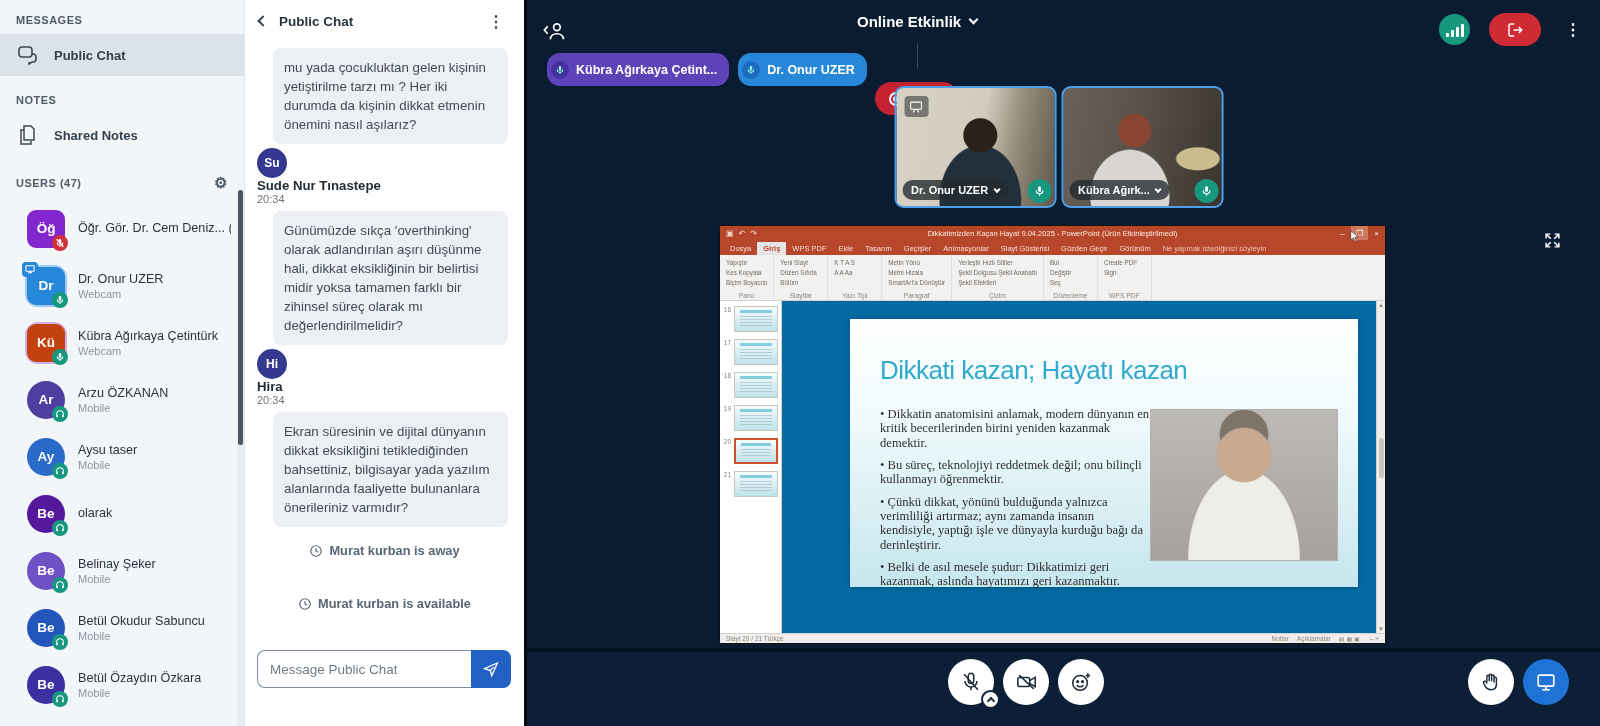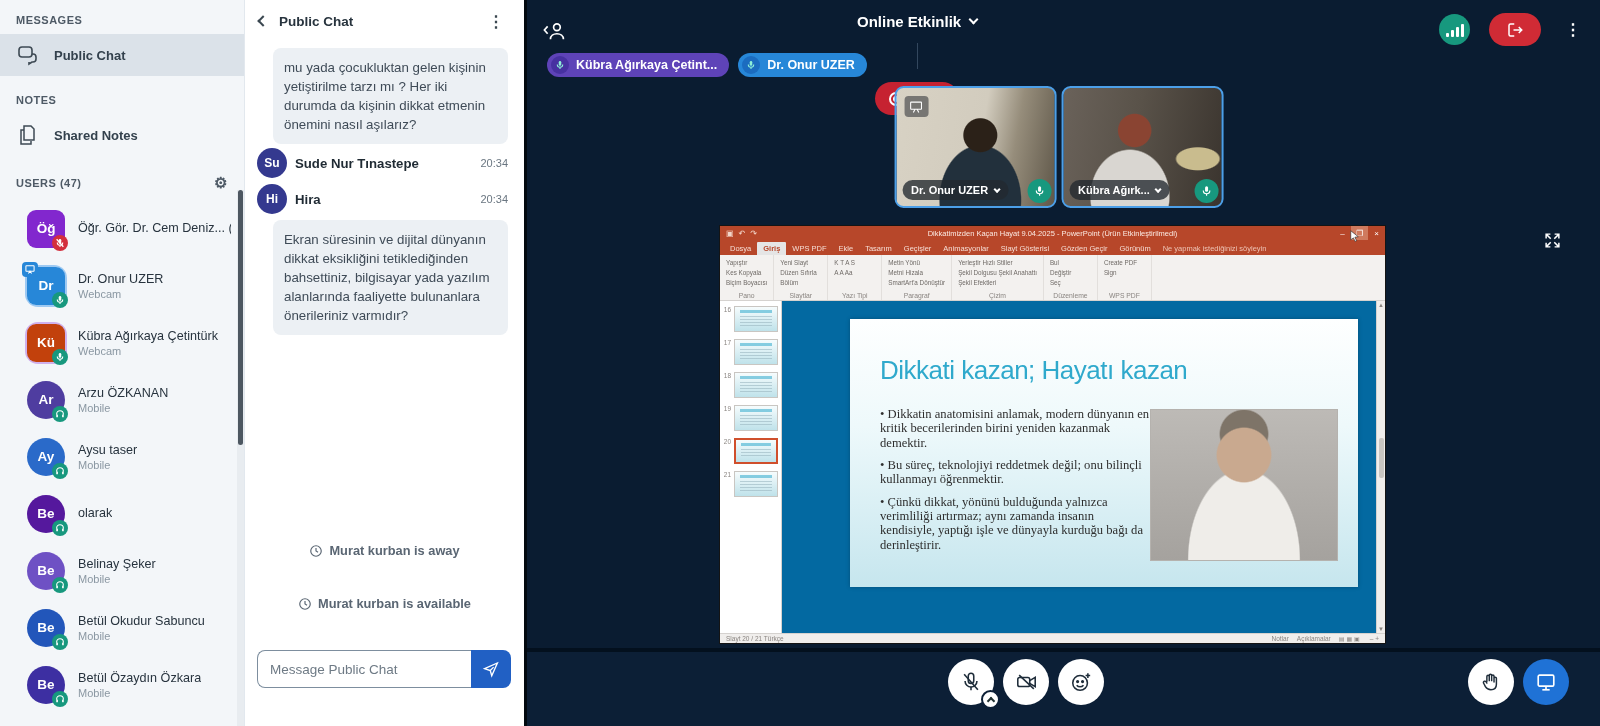--- a/index.html
+++ b/index.html
@@ -36,21 +36,21 @@
   .side-scroll .thumb{position:absolute;top:0;left:1px;width:5px;height:255px;border-radius:3px;background:#4d5761;}
 
   
   .chat{position:relative;width:279px;height:726px;background:#fff;flex:none;}
   .chat-head{display:flex;align-items:center;height:42px;padding:0 14px;gap:12px;}
   .chev{display:inline-block;width:8px;height:8px;border-left:2px solid #3a4750;border-bottom:2px solid #3a4750;transform:rotate(45deg);}
   .chat-title{font-size:13.5px;font-weight:bold;color:#28343e;flex:1;}
   .kebab{font-size:16px;color:#3a4750;font-weight:bold;padding:2px 6px;}
   .chat-body{position:absolute;top:42px;bottom:100px;left:0;right:0;padding:6px 16px 0 12px;overflow:hidden;}
   .message{position:relative;margin-bottom:4px;}
-  .msg-head{display:flex;align-items:center;gap:8px;margin-bottom:6px;}
+  .msg-head{display:flex;align-items:flex-start;margin-bottom:6px;flex-direction:column;}
   .msg-avatar{width:30px;height:30px;border-radius:50%;background:#34398f;color:#fff;font-size:12px;font-weight:bold;display:flex;align-items:center;justify-content:center;flex:none;}
   .msg-name{font-size:13.2px;font-weight:bold;color:#1f2a33;flex:1;white-space:nowrap;overflow:hidden;}
   .msg-time{font-size:11px;color:#6a7681;}
   .bubble{margin-left:16px;background:#ecf0f4;border-radius:8px;padding:10px 11px;font-size:13.3px;line-height:19px;color:#3f4b57;}
   .sysmsg{display:flex;align-items:center;justify-content:center;gap:6px;font-size:12.8px;font-weight:bold;color:#5a6673;margin:38px 0 0 0;}
   .chat-input{position:absolute;left:12px;right:13px;bottom:38px;height:38px;display:flex;}
   .chat-input input{flex:1;border:1px solid #7d8e9e;border-right:none;border-radius:8px 0 0 8px;padding:0 12px;font-size:13.5px;color:#3a4750;font-family:"Liberation Sans",sans-serif;outline:none;background:#fff;}
   .chat-input input::placeholder{color:#6e7a85;}
   .send-btn{width:40px;border:none;border-radius:0 8px 8px 0;background:#2160c4;display:flex;align-items:center;justify-content:center;}
 
@@ -63,21 +63,21 @@
   .v-div{width:1px;height:26px;background:#33475e;}
   .rec-pill{display:flex;align-items:center;gap:8px;background:#c62231;border-radius:17px;height:33px;padding:0 14px;color:#fff;font-size:13.5px;font-weight:bold;}
   .rec-dot{width:14px;height:14px;border:2px solid #fff;border-radius:50%;display:flex;align-items:center;justify-content:center;}
   .rec-dot i{width:6px;height:6px;background:#fff;border-radius:50%;}
   .right-group{position:absolute;right:14px;top:13px;display:flex;align-items:center;gap:19px;}
   .signal-btn{width:31px;height:31px;border-radius:50%;background:#17987e;display:flex;align-items:flex-end;justify-content:center;gap:2px;padding-bottom:8px;}
   .signal-btn i{width:3px;background:#fff;border-radius:1px;}
   .leave-btn{width:52px;height:33px;border-radius:17px;background:#d02b35;display:flex;align-items:center;justify-content:center;}
   .kebab-light{color:#fff;font-size:16px;font-weight:bold;padding:2px 5px;}
   .pill-row{position:absolute;left:20px;top:53px;display:flex;gap:9px;}
-  .talk-pill{display:flex;align-items:center;gap:7px;height:24px;border-radius:13px;padding:0 12px 0 4px;color:#fff;font-size:12.5px;font-weight:bold;}
+  .talk-pill{display:flex;align-items:center;gap:7px;height:33px;border-radius:13px;padding:0 12px 0 4px;color:#fff;font-size:12.5px;font-weight:bold;}
   .talk-pill .mini{width:18px;height:18px;border-radius:50%;display:flex;align-items:center;justify-content:center;}
 
   
   .cams{position:absolute;top:86px;left:50%;transform:translateX(-51.5%);display:flex;gap:5px;}
   .cam{position:relative;width:162px;height:122px;border:2px solid #4c9fe8;border-radius:9px;overflow:hidden;}
   .cam-a{background:
     radial-gradient(circle at 53% 40%,#2b2118 0 15%,rgba(43,33,24,0) 16%),
     radial-gradient(ellipse at 53% 95%,#22303c 0 34%,rgba(34,48,60,0) 35%),
     linear-gradient(100deg,#d8d2c4 0%,#d2ccbe 52%,#968d7b 72%,#5f5749 100%);}
   .cam-b{background:
@@ -415,20 +415,21 @@
           <div class="bubble">mu yada çocukluktan gelen  kişinin yetiştirilme tarzı mı ? Her iki durumda da  kişinin dikkat etmenin önemini nasıl aşılarız?</div>
         </div>
 
         <div class="message normal">
           <div class="msg-head">
             <div class="msg-avatar">Su</div>
             <div class="msg-name">Sude Nur Tınastepe</div>
             <div class="msg-time">20:34</div>
           </div>
 
+          <div class="bubble">Günümüzde sıkça 'overthinking' olarak adlandırılan aşırı düşünme hali, dikkat eksikliğinin bir belirtisi midir yoksa tamamen farklı bir zihinsel süreç olarak mı değerlendirilmelidir?</div>
         </div>
 
         <div class="message normal">
           <div class="msg-head">
             <div class="msg-avatar">Hi</div>
             <div class="msg-name">Hira</div>
             <div class="msg-time">20:34</div>
           </div>
 
           <div class="bubble">Ekran süresinin ve dijital dünyanın dikkat eksikliğini tetiklediğinden bahsettiniz, bilgisayar yada yazılım alanlarında faaliyette bulunanlara önerileriniz varmıdır?</div>
@@ -696,20 +697,21 @@
           <div class="slide">
             <div class="slide-title">Dikkati kazan; Hayatı kazan</div>
             <div class="bullets">
 
                 <div class="bullet">Dikkatin anatomisini anlamak, modern dünyanın en kritik becerilerinden birini yeniden kazanmak demektir.</div>
 
                 <div class="bullet">Bu süreç, teknolojiyi reddetmek değil; onu bilinçli kullanmayı öğrenmektir.</div>
 
                 <div class="bullet">Çünkü dikkat, yönünü bulduğunda yalnızca verimliliği artırmaz; aynı zamanda insanın kendisiyle, yaptığı işle ve dünyayla kurduğu bağı da derinleştirir.</div>
 
+                <div class="bullet">Belki de asıl mesele şudur: Dikkatimizi geri kazanmak, aslında hayatımızı geri kazanmaktır.</div>
               </div>
             <div class="slide-img"></div>
           </div>
         </div>
 
         <div class="vscroll">
           <span>▲</span>
           <span class="vthumb"></span>
           <span style="margin-top:auto">▼</span>
         </div>

